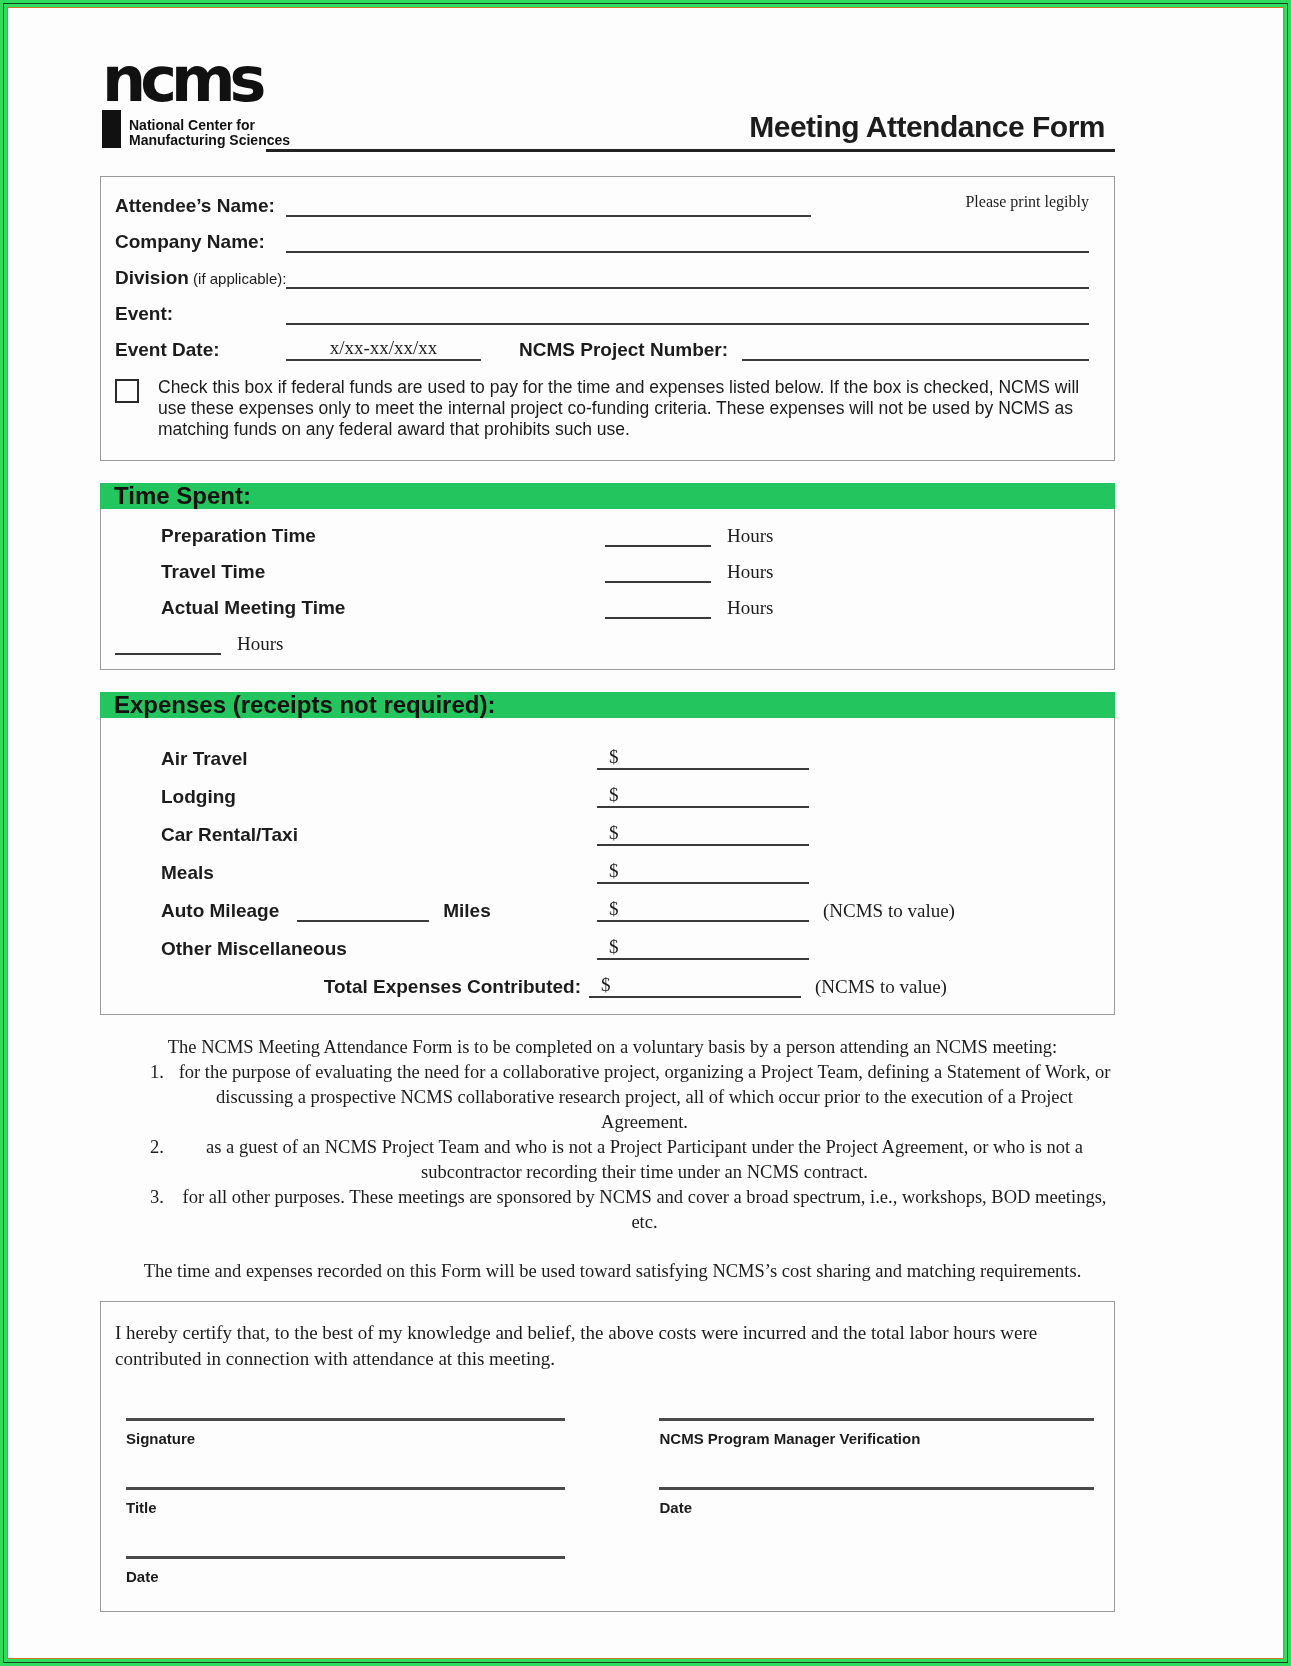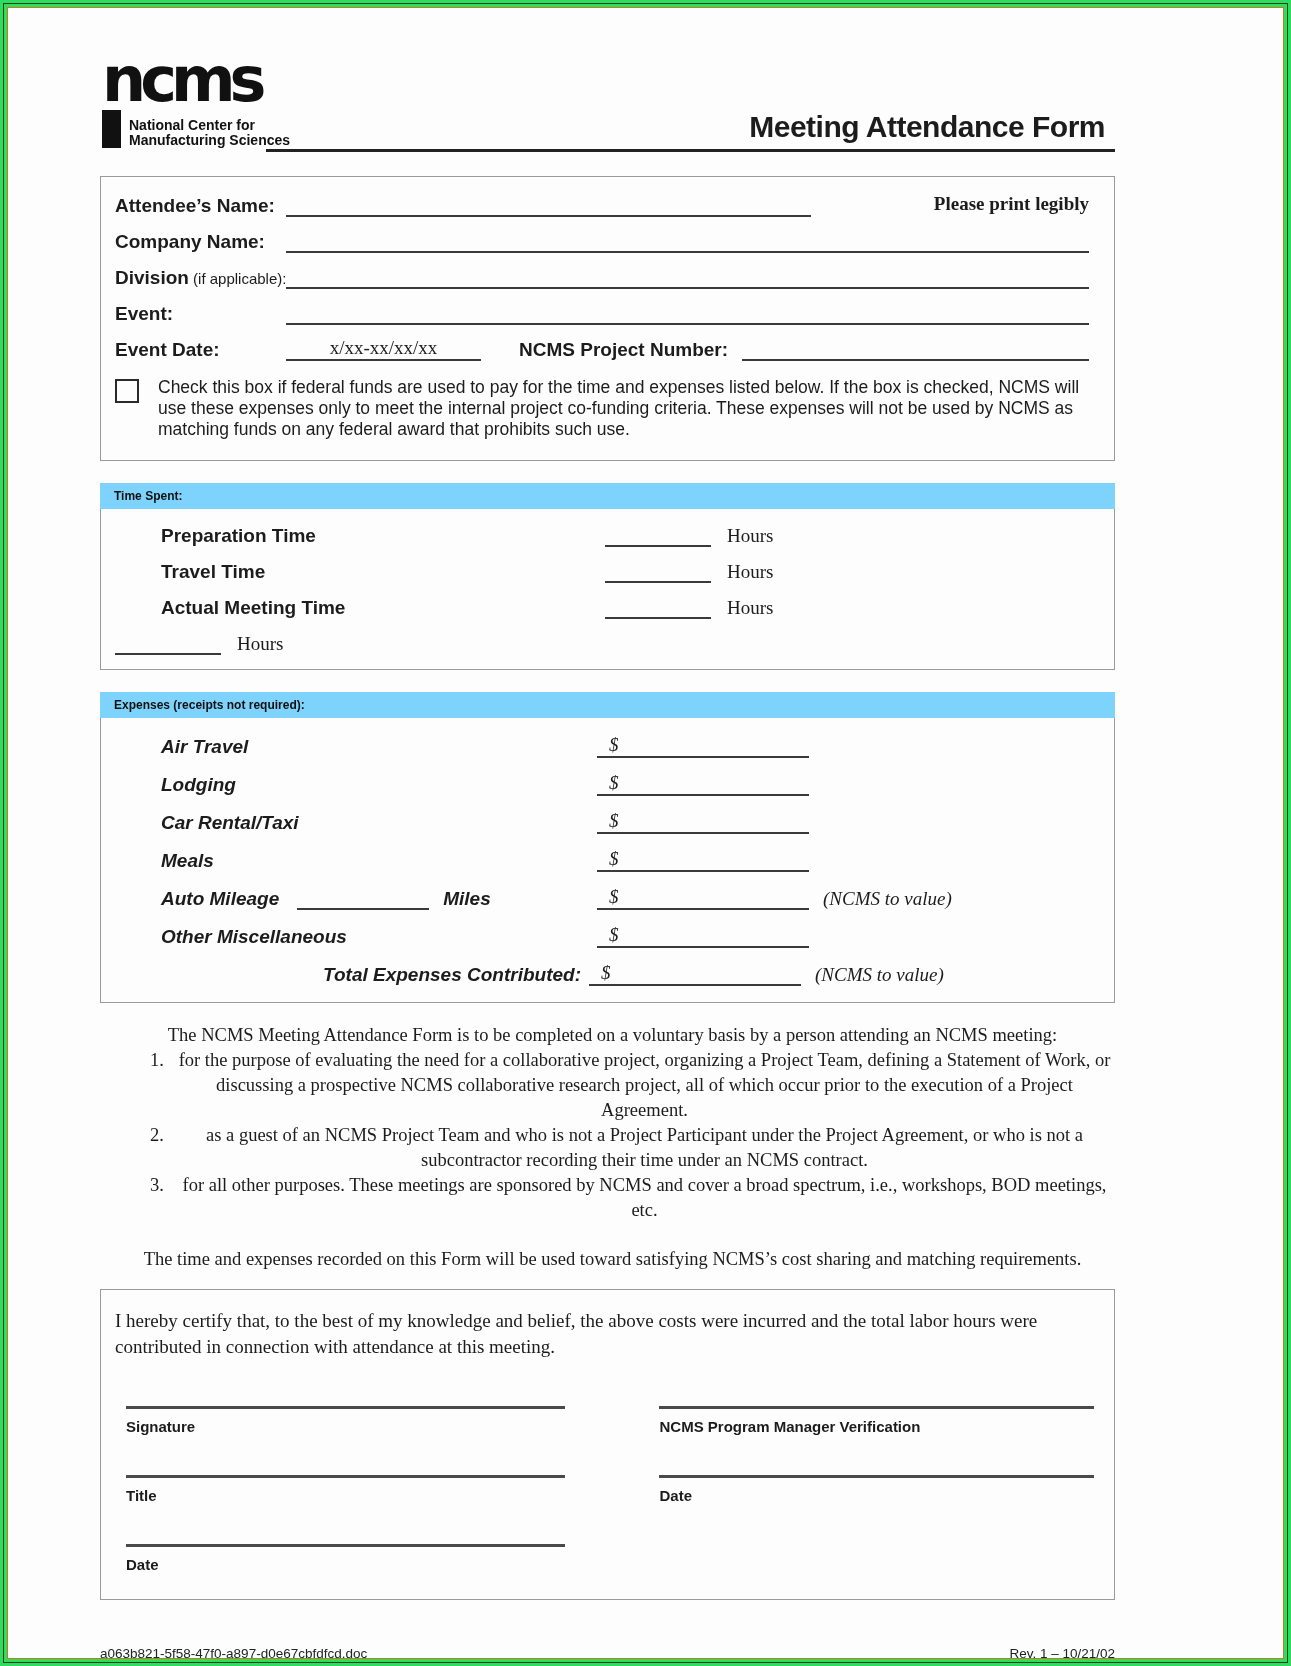--- a/index.html
+++ b/index.html
@@ -26,42 +26,42 @@
   .box { border:1px solid #9a9a9a; background:#fdfdfd; }
 
   
   .info-box { margin-top:24px; padding:14px 25px 20px 14px; }
   .f-row { display:flex; align-items:flex-end; margin-top:12px; }
   .f-row:first-child { margin-top:2px; }
   .f-label { font-weight:bold; font-size:19px; flex:0 0 171px; white-space:nowrap; }
   .f-label .small-note { font-weight:normal; font-size:15px; }
   .f-line { border-bottom:2px solid #3a3a3a; height:24px; }
   .grow { flex:1 1 auto; }
-  .print-note { font-family:"Liberation Serif", serif; font-weight:bold; font-size:19px; margin-left:auto; padding-left:20px; white-space:nowrap; align-self:flex-start; }
+  .print-note { font-family:"Liberation Serif", serif; font-weight:normal; font-size:16px; margin-left:auto; padding-left:20px; white-space:nowrap; align-self:flex-start; }
   .date-hint { font-family:"Liberation Serif", serif; font-size:19px; text-align:center; }
   .pn-label { font-weight:bold; font-size:19px; white-space:nowrap; margin:0 14px 0 38px; }
 
   .chk-row { display:flex; margin-top:16px; }
   .checkbox { flex:0 0 24px; width:24px; height:24px; border:2px solid #2a2a2a; background:#fdfdfd; margin-top:2px; }
   .chk-text { font-size:17.5px; line-height:21px; margin-left:19px; }
 
   
-  .section-bar { margin-top:22px; background:#7dd3fc; height:26px; display:flex; align-items:center; padding-left:14px; font-weight:bold; font-size:12px; color:#111; }
+  .section-bar { margin-top:22px; background:#22c55e; height:26px; display:flex; align-items:center; padding-left:14px; font-weight:bold; font-size:24px; color:#111; }
 
   
   .ts-box { border-top:none; padding:10px 0 14px 0; }
   .ts-row { display:flex; align-items:flex-end; margin-top:14px; }
   .ts-row:first-child { margin-top:6px; }
   .ts-label { font-weight:bold; font-size:19px; margin-left:60px; flex:0 0 430px; }
   .ts-total-label { font-weight:bold; font-size:19px; flex:0 0 480px; text-align:right; }
   .ts-line { width:106px; border-bottom:2px solid #3a3a3a; height:22px; margin-left:14px; }
   .ts-unit { font-family:"Liberation Serif", serif; font-size:19px; margin-left:16px; }
 
   
-  .exp-box { border-top:none; padding:8px 0 16px 0;font-style:italic; }
+  .exp-box { border-top:none; padding:20px 0 16px 0; }
   .exp-row { display:flex; align-items:flex-end; margin-top:14px; }
   .exp-row:first-child { margin-top:8px; }
   .exp-label { font-weight:bold; font-size:19px; margin-left:60px; flex:0 0 428px; display:flex; align-items:flex-end; }
   .exp-total-label { font-weight:bold; font-size:19px; flex:0 0 480px; text-align:right; }
   .exp-line { width:212px; border-bottom:2px solid #3a3a3a; height:24px; margin-left:8px; font-family:"Liberation Serif", serif; font-size:19px; padding-left:12px; }
   .exp-note { font-family:"Liberation Serif", serif; font-size:19px; margin-left:14px; }
   .miles-line { width:132px; border-bottom:2px solid #3a3a3a; height:22px; margin-left:18px; }
   .miles-label { margin-left:14px; }
 
   

